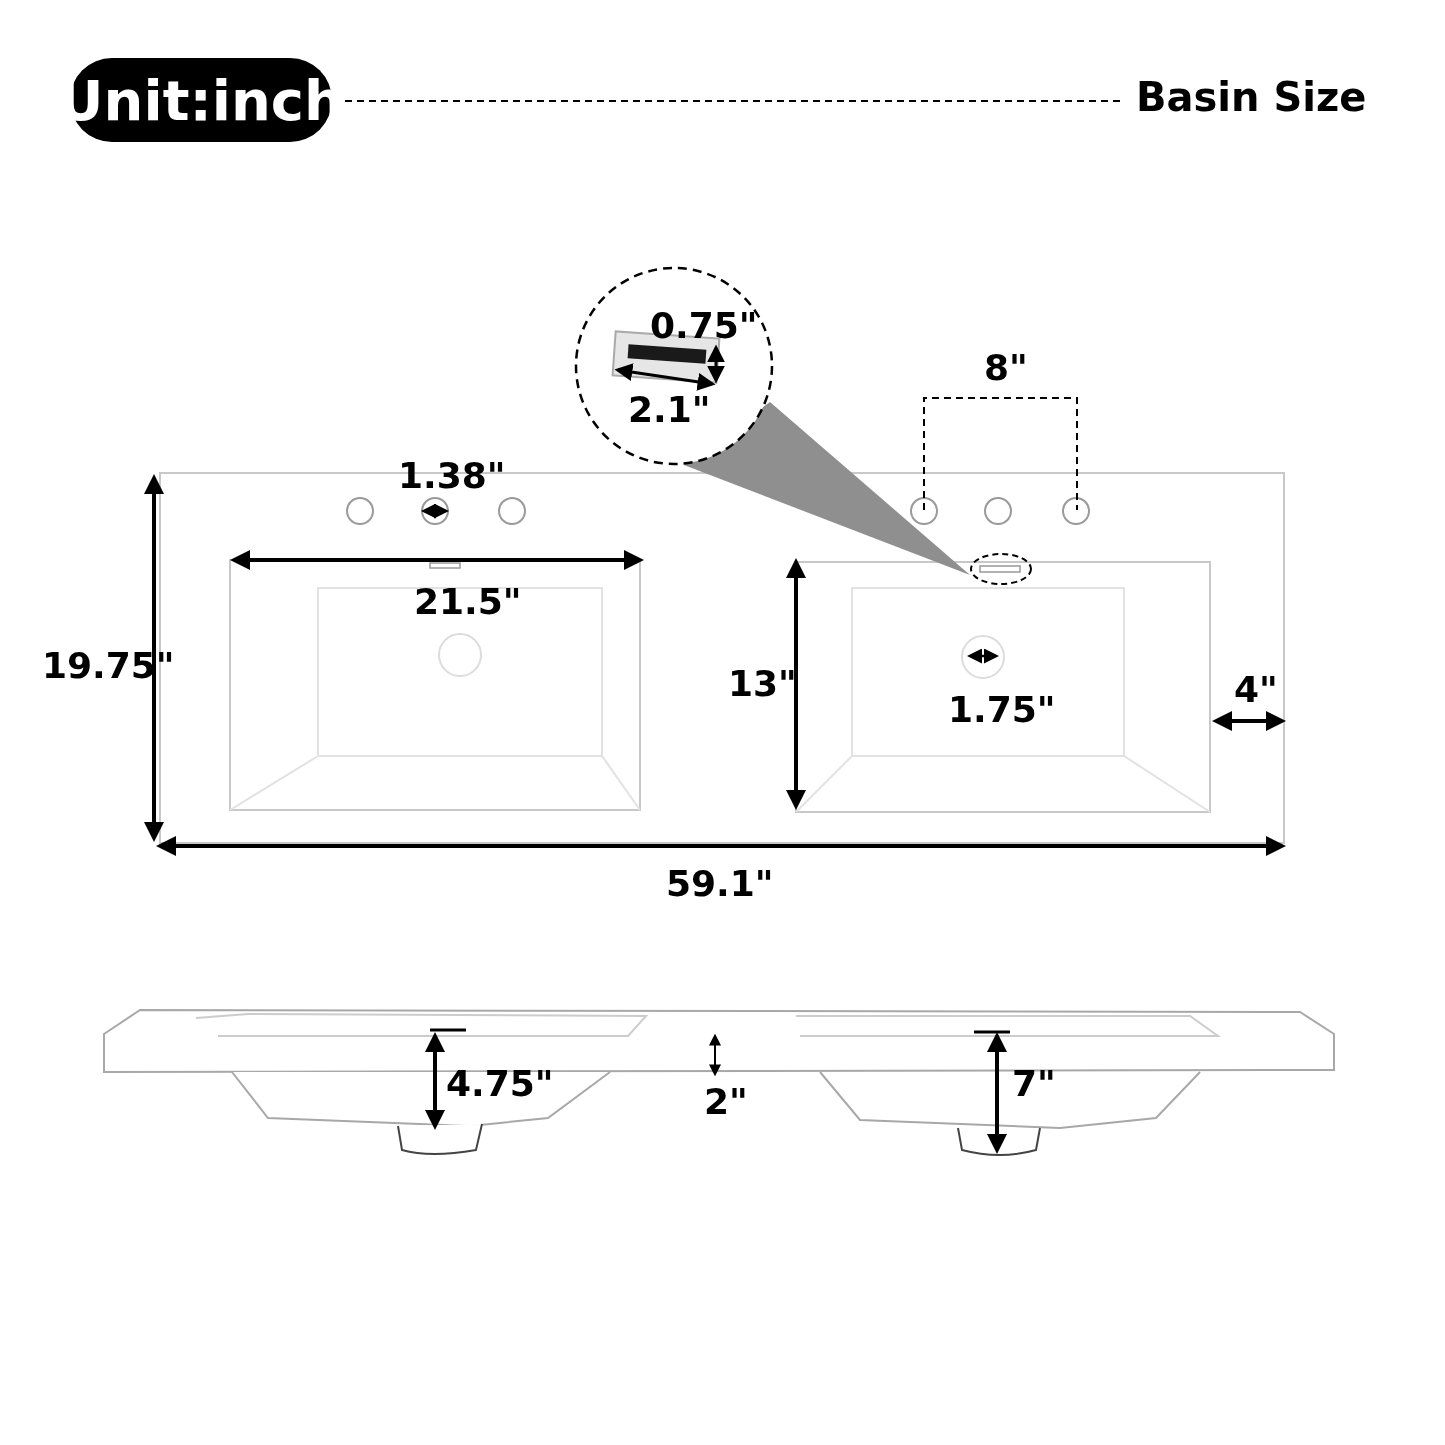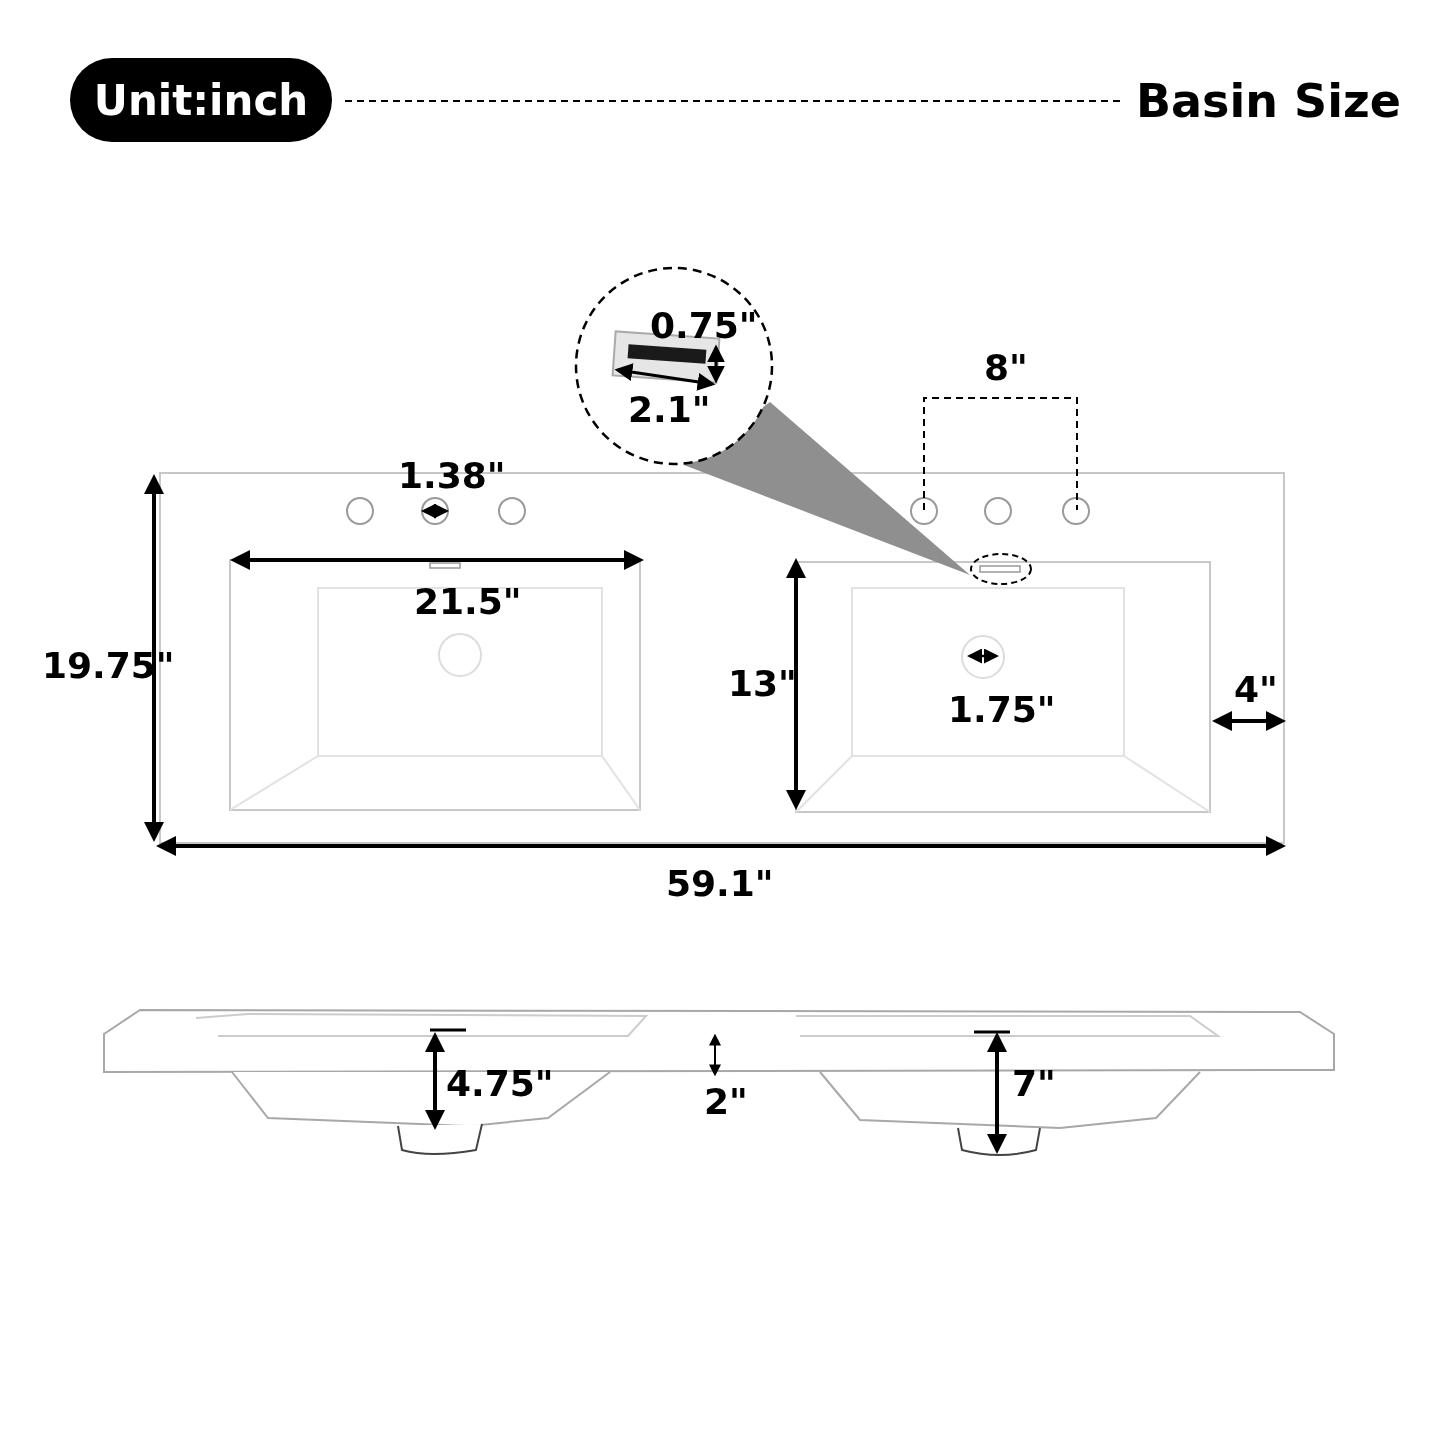--- a/index.html
+++ b/index.html
@@ -1,18 +1,18 @@
 <!DOCTYPE html>
 <html><head>
 <meta charset="utf-8">
 <style>
   html, body { margin: 0; padding: 0; background: #ffffff; }
   body { width: 1445px; height: 1445px; position: relative; overflow: hidden; font-family: "DejaVu Sans", sans-serif; }
-  .unit-pill { position: absolute; left: 70px; top: 58px; width: 262px; height: 84px; background: #000; border-radius: 42px; color: #fff; display: flex; align-items: center; justify-content: center; font-size: 42px; font-weight: bold; letter-spacing: 0px; }
-  .title { position: absolute; left: 1136px; top: 74px; font-size: 46px; font-weight: bold; color: #000; white-space: nowrap; }
+  .unit-pill { position: absolute; left: 70px; top: 58px; width: 262px; height: 84px; background: #000; border-radius: 42px; color: #fff; display: flex; align-items: center; justify-content: center; font-size: 56px; font-weight: bold; letter-spacing: 0px; }
+  .title { position: absolute; left: 1136px; top: 74px; font-size: 40px; font-weight: bold; color: #000; white-space: nowrap; }
   .lbl { position: absolute; font-weight: bold; color: #000; font-size: 36px; white-space: nowrap; line-height: 1; }
   svg { position: absolute; left: 0; top: 0; }
 </style>
 </head>
 <body>
 
 <div class="unit-pill">
   <span>Unit:inch</span>
 </div>
 <div class="title">Basin Size</div>

